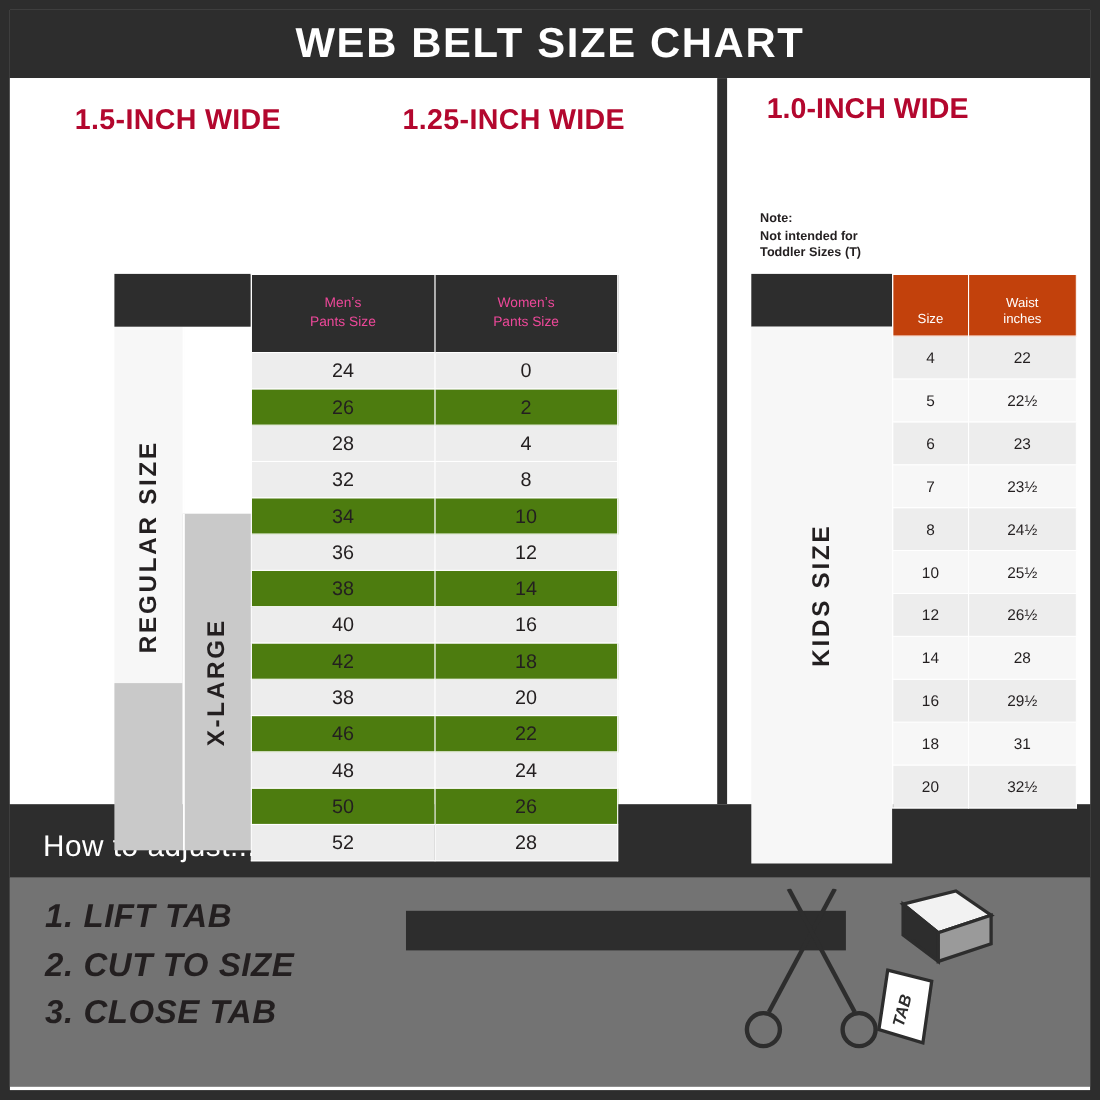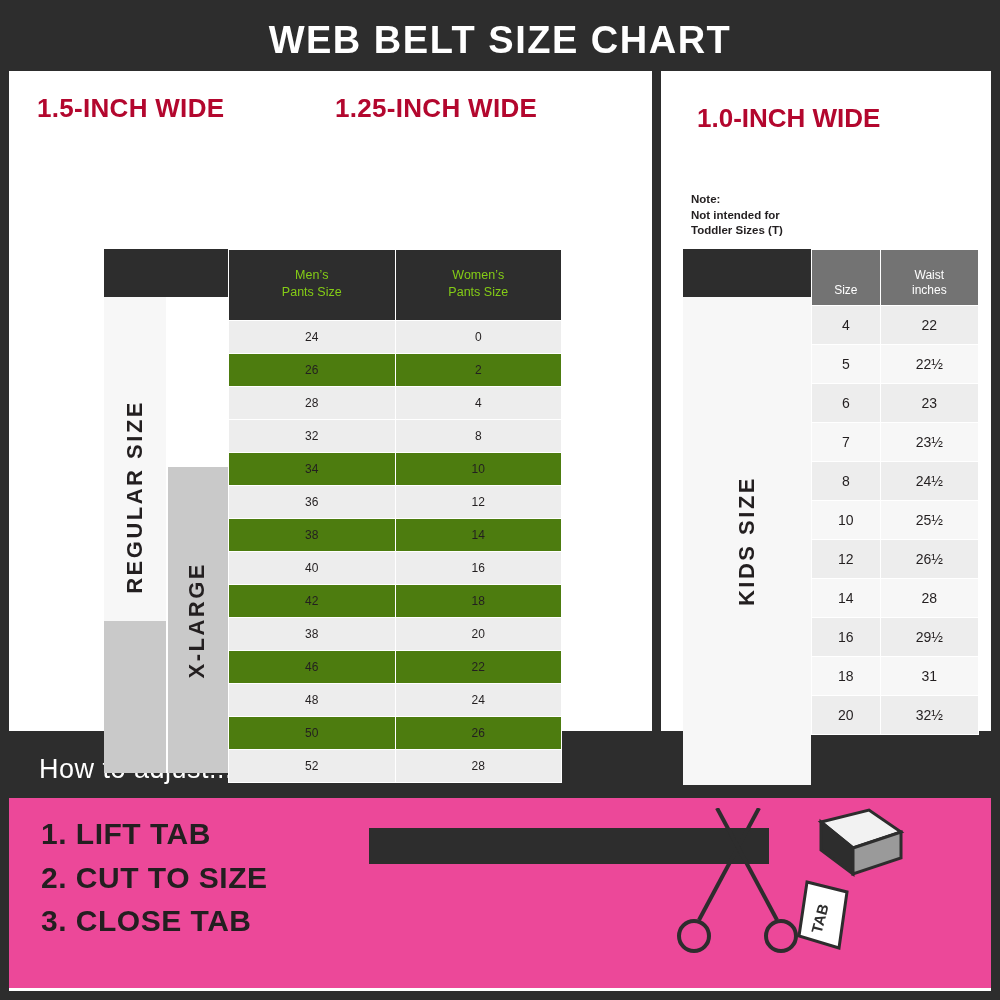--- a/index.html
+++ b/index.html
@@ -58,46 +58,46 @@
   .panel-titles {
     display: flex;
     padding: 22px 0 0 28px;
   }
   .panel-title {
     color: #b3072e;
     font-size: 26px;
     font-weight: bold;
     letter-spacing: 0.3px;
   }
-  .pt-15 { width: 298px; }
+  .pt-15 { width: 298px; margin-left: 31px; }
   .pt-125 { }
   .pt-10 {
     color: #b3072e;
     font-size: 26px;
     font-weight: bold;
-    padding: 32px 0 0 36px;
+    padding: 12px 0 0 36px;
   }
   table {
     border-collapse: collapse;
     width: 100%;
   }
   .hdr-cell {
     background: #2d2d2d;
-    color: #84cc16;
+    color: #ec4899;
     font-size: 12.5px;
     line-height: 1.35;
     text-align: center;
     padding: 10px 0 12px;
     font-weight: normal;
     height: 48px;
     vertical-align: middle;
   }
   .data-cell {
     text-align: center;
-    font-size: 12px;
+    font-size: 18px;
     height: 30px;
     background: #ededed;
     color: #231f20;
   }
   .row-alt .data-cell { background: #4d7c0f; }
   
   .side-col-regular {
     position: absolute;
     left: 95px;
     top: 226px;
@@ -198,21 +198,21 @@
   .kids-table-inner {
     position: absolute;
     left: 128px;
     top: 0px;
     width: 168px;
   }
   .kids-table-inner td, .kids-table-inner th { border: 1.5px solid #ffffff; }
   .kids-table-inner .data-cell { height: 36px; font-size: 14px; background: #ededed;}
   .kids-table-inner .row-alt .data-cell { background: #f7f7f7; }
   .kids-hdr {
-    background: #737373;
+    background: #c2410c;
     color: #ffffff;
     font-size: 12px;
     text-align: center;
     font-weight: normal;
     height: 48px;
     line-height: 1.3;
     vertical-align: bottom;
     padding-bottom: 6px;
   }
 
@@ -231,22 +231,23 @@
     box-sizing: border-box;
   }
   .howto span {
     font-size: 27px;
     font-weight: normal;
     letter-spacing: 0.5px;
   }
   .steps-area {
     height: 190px;
     display: flex;
-    background: #ec4899;
+    background: #737373;
     position: relative;
+    font-style: italic;
   }
   .steps {
     padding: 14px 0 0 32px;
   }
   .step {
     font-size: 30px;
     font-weight: bold;
     letter-spacing: 0.5px;
     line-height: 1.45;
   }

